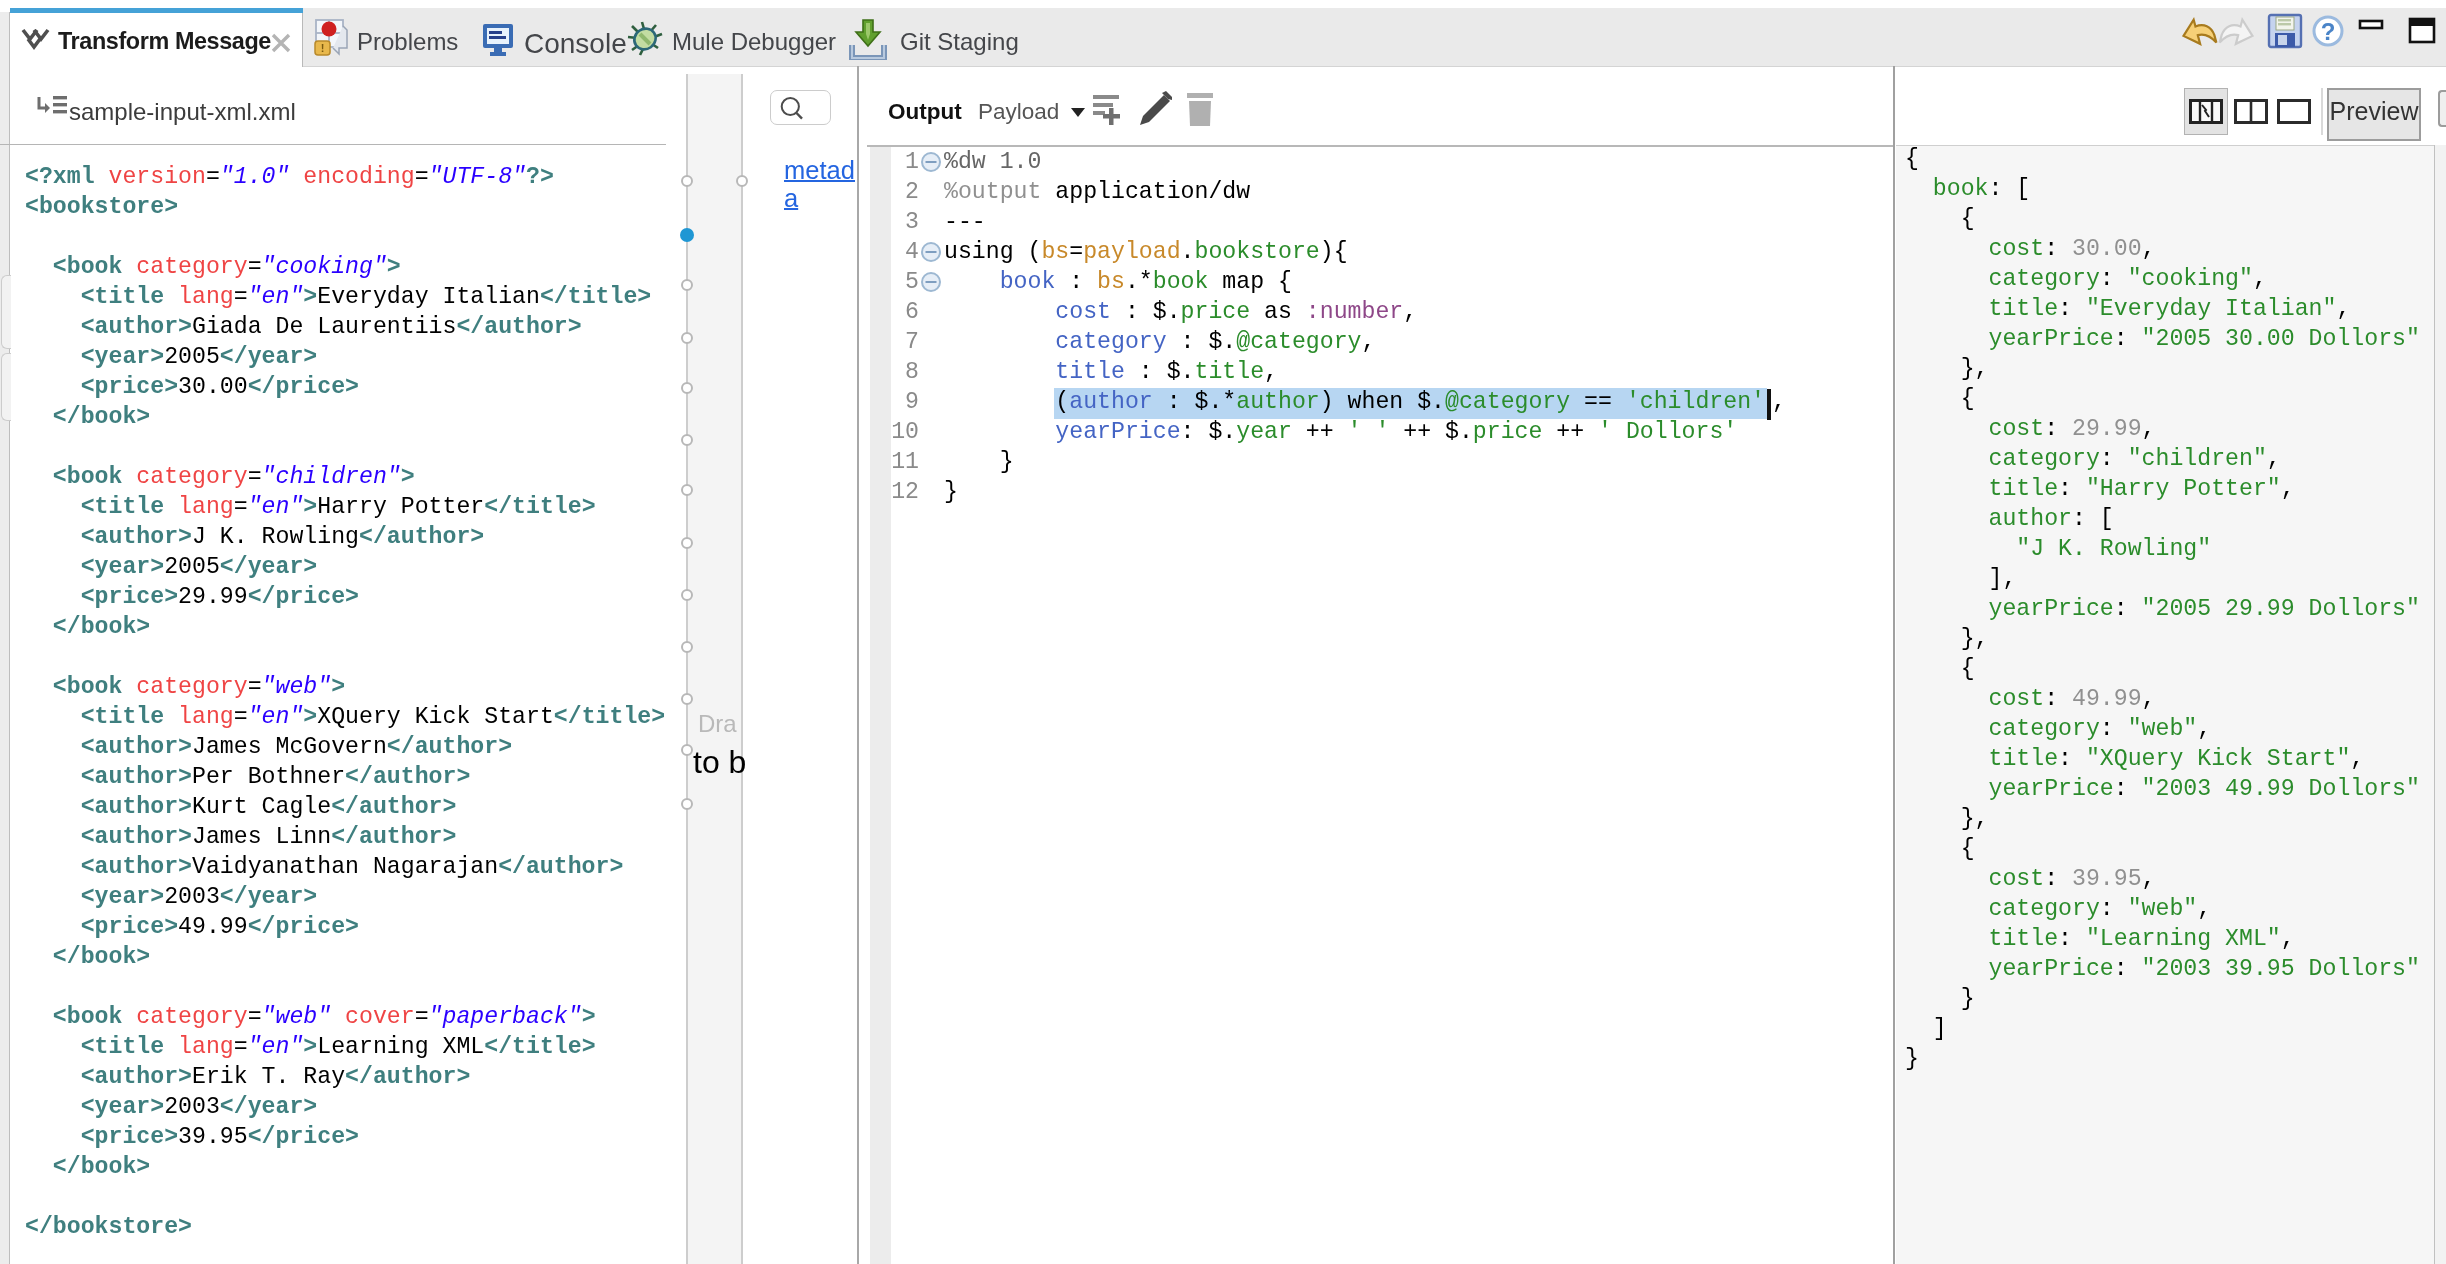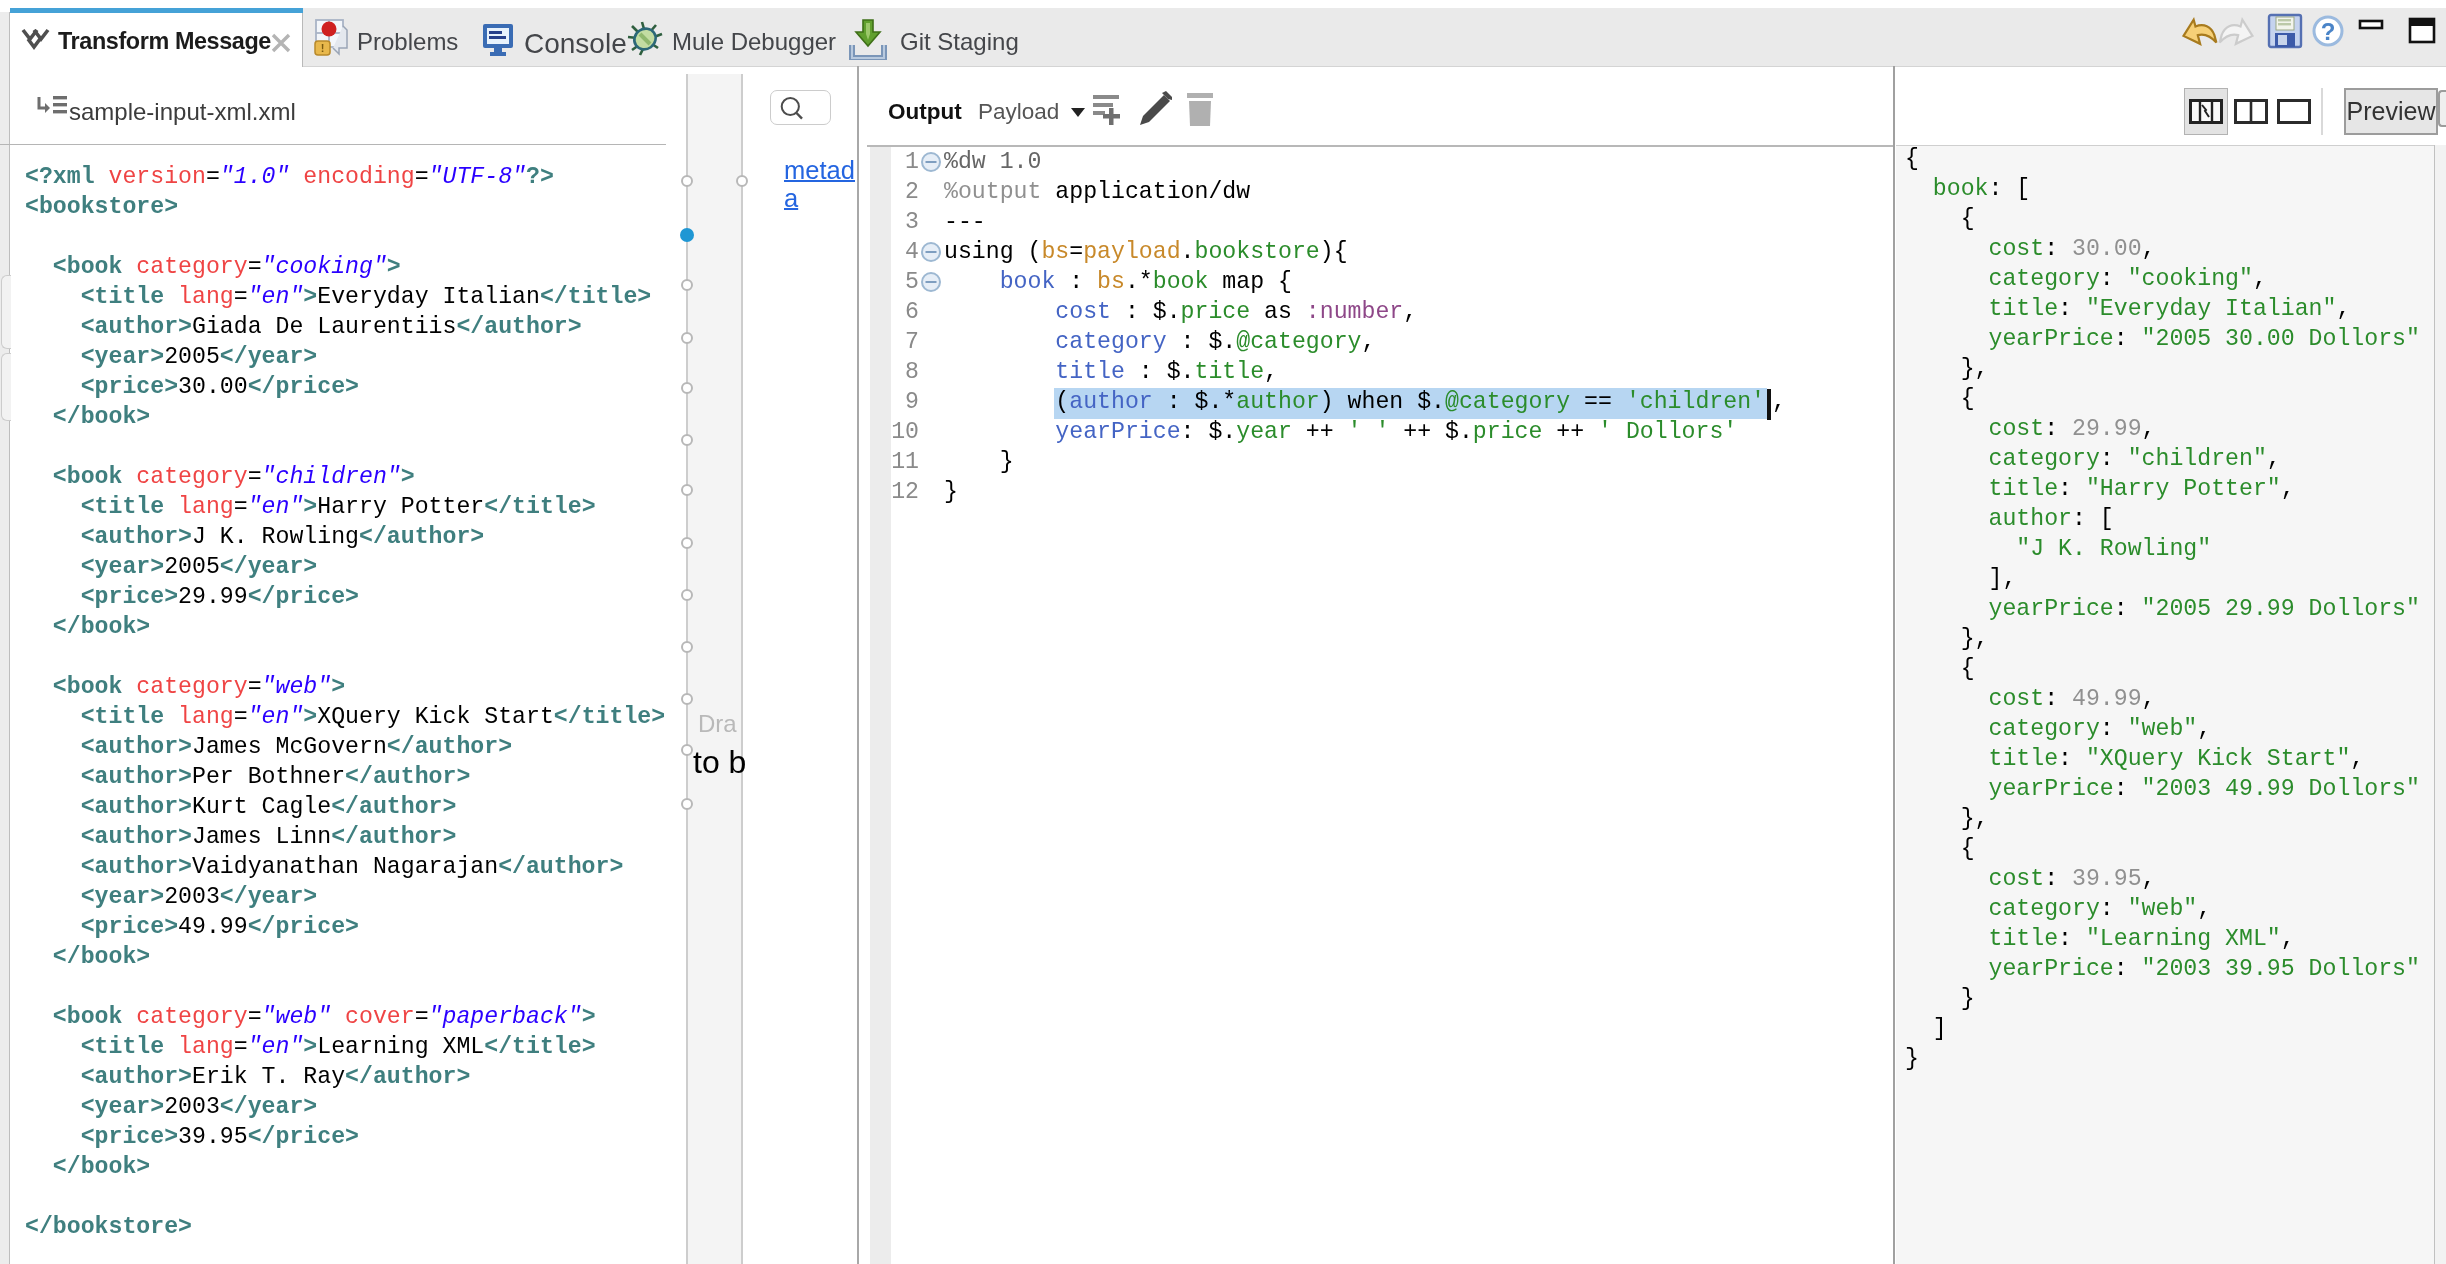--- a/index.html
+++ b/index.html
@@ -171,21 +171,21 @@
   <path d="M13 6 L17 11 L16 12 L20 18" fill="none" stroke="#222" stroke-width="2"></path>
 </svg>
 <svg class="abs" style="left:2234px;top:99px;" width="34" height="25" viewBox="0 0 34 25">
   <rect x="1.5" y="1.5" width="31" height="22" fill="#ffffff" stroke="#2b2b2b" stroke-width="3"></rect>
   <line x1="17" y1="1" x2="17" y2="24" stroke="#2b2b2b" stroke-width="2.6"></line>
 </svg>
 <svg class="abs" style="left:2277px;top:99px;" width="34" height="25" viewBox="0 0 34 25">
   <rect x="1.5" y="1.5" width="31" height="22" fill="#ffffff" stroke="#2b2b2b" stroke-width="3"></rect>
 </svg>
 <div class="abs" style="left:2321px;top:88px;width:2px;height:47px;background:#d9d9d9;"></div>
-<div class="abs" style="left:2327px;top:88px;width:94px;height:47px;box-sizing:border-box;background:#e6e6e6;border:2px solid #9c9c9c;font-size:25px;color:#333;text-align:center;line-height:43px;margin-left:17px;">Preview</div>
+<div class="abs" style="left:2327px;top:88px;width:94px;height:53px;box-sizing:border-box;background:#e6e6e6;border:2px solid #9c9c9c;font-size:25px;color:#333;text-align:center;line-height:43px;">Preview</div>
 
 <div class="abs" style="left:2438px;top:90px;width:10px;height:37px;box-sizing:border-box;border:2px solid #9c9c9c;border-right:none;border-radius:4px 0 0 4px;background:#efefef;"></div>
 
 <div class="abs" style="left:867px;top:145px;width:1026px;height:2px;background:#b8b8b8;"></div>
 <div class="abs" style="left:870px;top:147px;width:21px;height:1117px;background:#ececec;"></div>
 
 <pre class="abs numgray" style="left:864px;top:147px;width:55px;text-align:right;">1
 2
 3
 4

